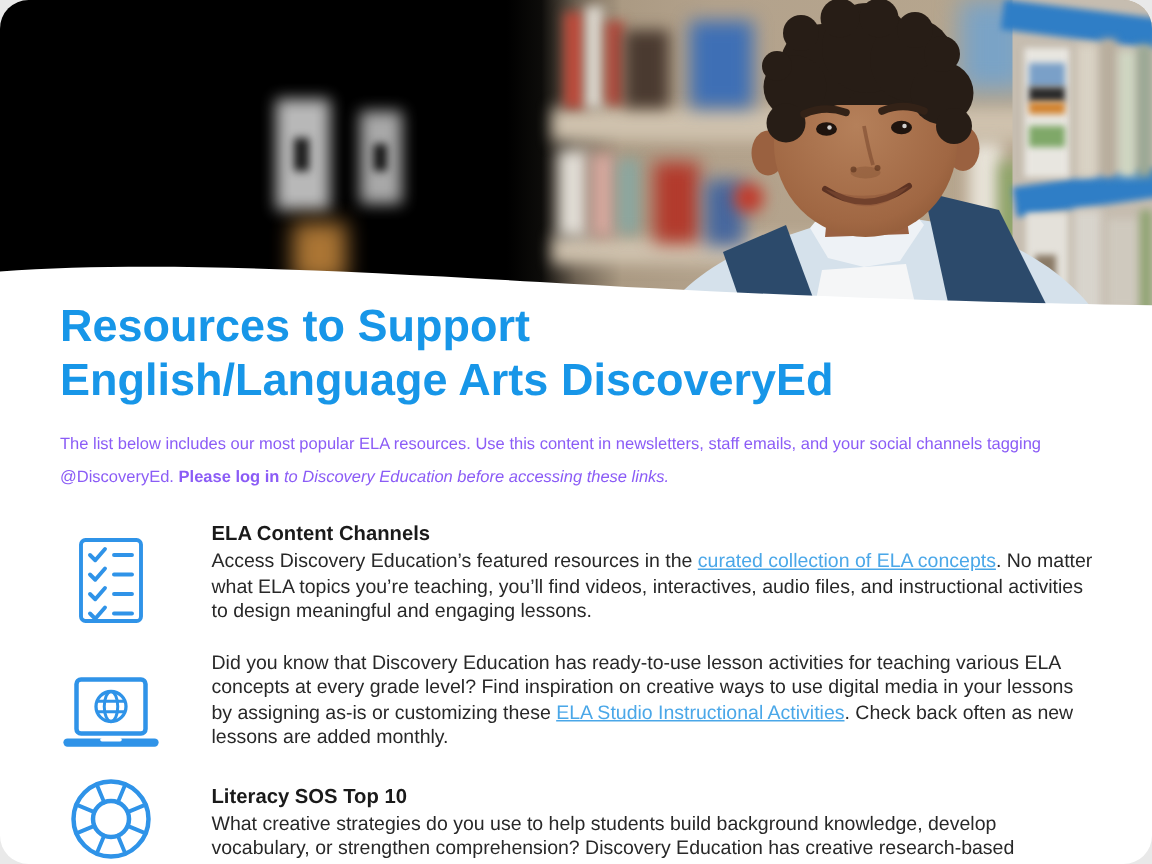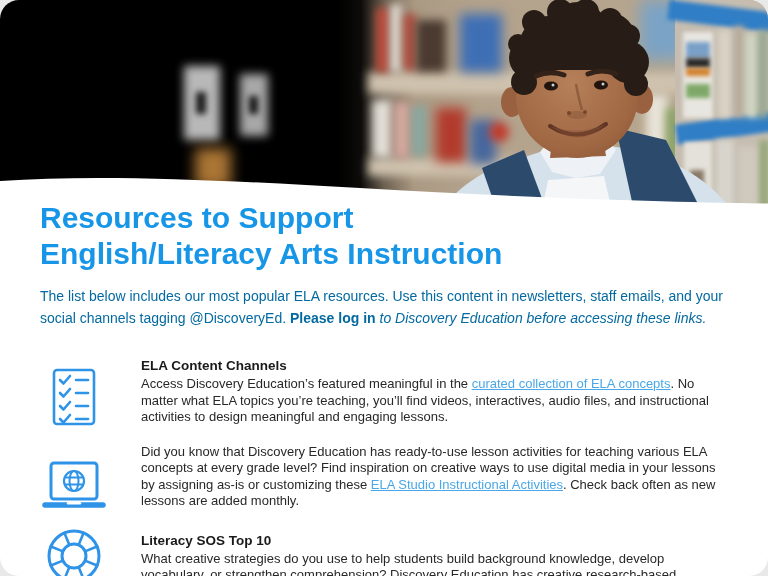--- a/index.html
+++ b/index.html
@@ -17,21 +17,21 @@
   .hero{position:absolute;top:0;left:0;width:768px;height:220px;overflow:hidden;z-index:1;
     background:linear-gradient(90deg,#000 0%,#000 44%,#0d0c0a 47%,#6b5f50 50%,#ab9a83 54%,#b3a28c 62%,#b8a88f 100%);}
   .b{position:absolute;}
   .shelfbar{background:#cfc2ae;filter:blur(5px);}
   .boy{position:absolute;left:430px;top:0;width:320px;height:220px;filter:blur(.3px);}
   
   .wave{position:absolute;top:168px;left:0;width:768px;height:52px;z-index:3;display:block;}
   
   .content{position:absolute;top:0;left:0;right:0;z-index:4;padding:200px 30px 0 40px;box-sizing:border-box;}
   h1{margin:0 0 14px 0;font-size:30px;line-height:36px;font-weight:700;color:var(--accent);letter-spacing:0;}
-  .intro{margin:0 0 28px 0;font-size:14px;line-height:21.5px;color:#0369a1;max-width:706px;}
+  .intro{margin:0 0 18px 0;font-size:11px;line-height:21.5px;color:#8b5cf6;max-width:706px;}
   .intro b{font-weight:700;}
   .intro i{font-style:italic;}
   .row{display:flex;align-items:flex-end;margin-bottom:18px;}
   .icon-col{flex:none;width:68px;margin-right:33px;display:flex;justify-content:center;align-items:center;}
   .text-col{width:588px;font-size:13px;line-height:16.5px;color:var(--text);}
   .item-title{font-size:13.5px;font-weight:700;color:#1a1a1a;margin-bottom:2px;line-height:17px;}
   a.link{color:var(--link);text-decoration:underline;cursor:pointer;}
   .ic{stroke:var(--icon);fill:none;stroke-linecap:round;stroke-linejoin:round;}
 </style>
 </head>
@@ -138,41 +138,41 @@
       <path d="M120,126 Q148,144 176,124" stroke="#5d3323" stroke-width="4" fill="none" stroke-linecap="round"></path>
       <path d="M120,126 Q148,136 176,124 Q150,150 120,126 Z" fill="#8a5138" opacity="0.45"></path>
     </svg>
   </div>
 
   <svg class="wave" viewBox="0 0 768 52" preserveAspectRatio="none">
     <path d="M0,13 C100,6 220,12 360,20 C520,29.5 660,34 768,35.5 L768,52 L0,52 Z" fill="#ffffff"></path>
   </svg>
 
   <div class="content">
-    <h1><span>Resources to Support</span><br><span>English/Literacy Arts Instruction</span></h1>
+    <h1><span>Resources to Support</span><br><span>English/Language Arts DiscoveryEd</span></h1>
 
     <p class="intro"><span>The list below includes our most popular ELA resources. Use this content in newsletters, staff emails, and your social channels tagging @DiscoveryEd. </span><b>Please log in</b><i> to Discovery Education before accessing these links.</i></p>
 
     <div class="row">
       <div class="icon-col">
         <svg width="44" height="58" viewBox="0 0 44 58" class="ic" stroke-width="2.6">
           <rect x="2" y="2" width="40" height="54" rx="3"></rect>
           <path d="M8,12 l3.5,3.5 l6.5,-7.5"></path>
             <line x1="24" y1="12" x2="36" y2="12"></line>
           <path d="M8,25 l3.5,3.5 l6.5,-7.5"></path>
             <line x1="24" y1="25" x2="36" y2="25"></line>
           <path d="M8,38 l3.5,3.5 l6.5,-7.5"></path>
             <line x1="24" y1="38" x2="36" y2="38"></line>
           <path d="M8,51 l3.5,3.5 l6.5,-7.5"></path>
             <line x1="24" y1="51" x2="36" y2="51"></line>
         </svg>
       </div>
       <div class="text-col">
         <div class="item-title">ELA Content Channels</div>
-        <div class="item-body"><span>Access Discovery Education’s featured meaningful in the </span><a class="link">curated collection of ELA concepts</a><span>. No matter what ELA topics you’re teaching, you’ll find videos, interactives, audio files, and instructional activities to design meaningful and engaging lessons.</span></div>
+        <div class="item-body"><span>Access Discovery Education’s featured resources in the </span><a class="link">curated collection of ELA concepts</a><span>. No matter what ELA topics you’re teaching, you’ll find videos, interactives, audio files, and instructional activities to design meaningful and engaging lessons.</span></div>
       </div>
     </div>
 
     <div class="row">
       <div class="icon-col">
         <svg width="64" height="50" viewBox="0 0 64 50" class="ic" stroke-width="3">
           <rect x="9" y="3" width="46" height="36" rx="3"></rect>
           <circle cx="32" cy="21" r="10" stroke-width="2.2"></circle>
           <ellipse cx="32" cy="21" rx="4.5" ry="10" stroke-width="2"></ellipse>
           <line x1="23" y1="17.5" x2="41" y2="17.5" stroke-width="2"></line>

